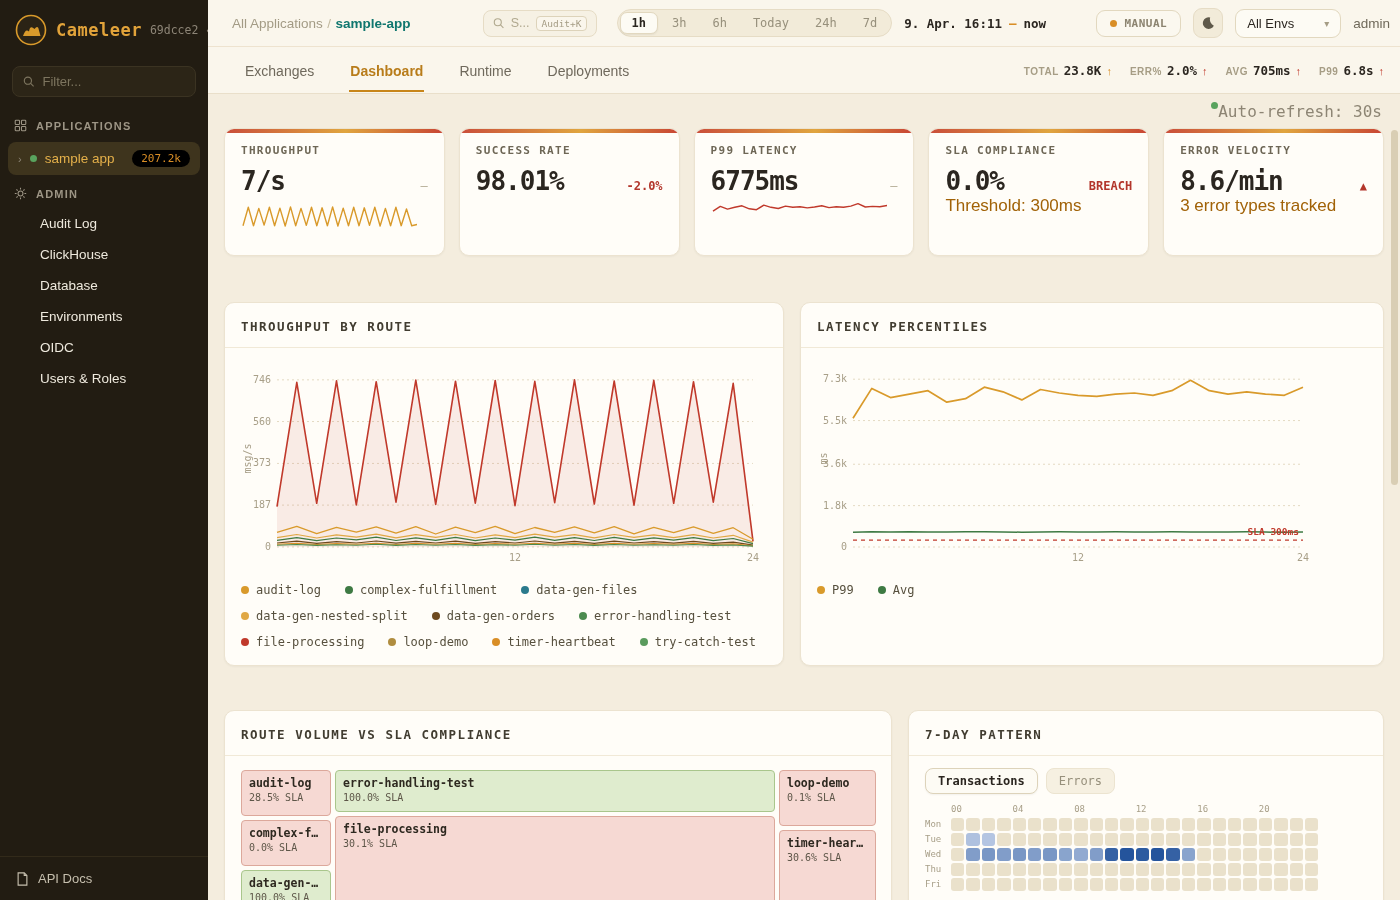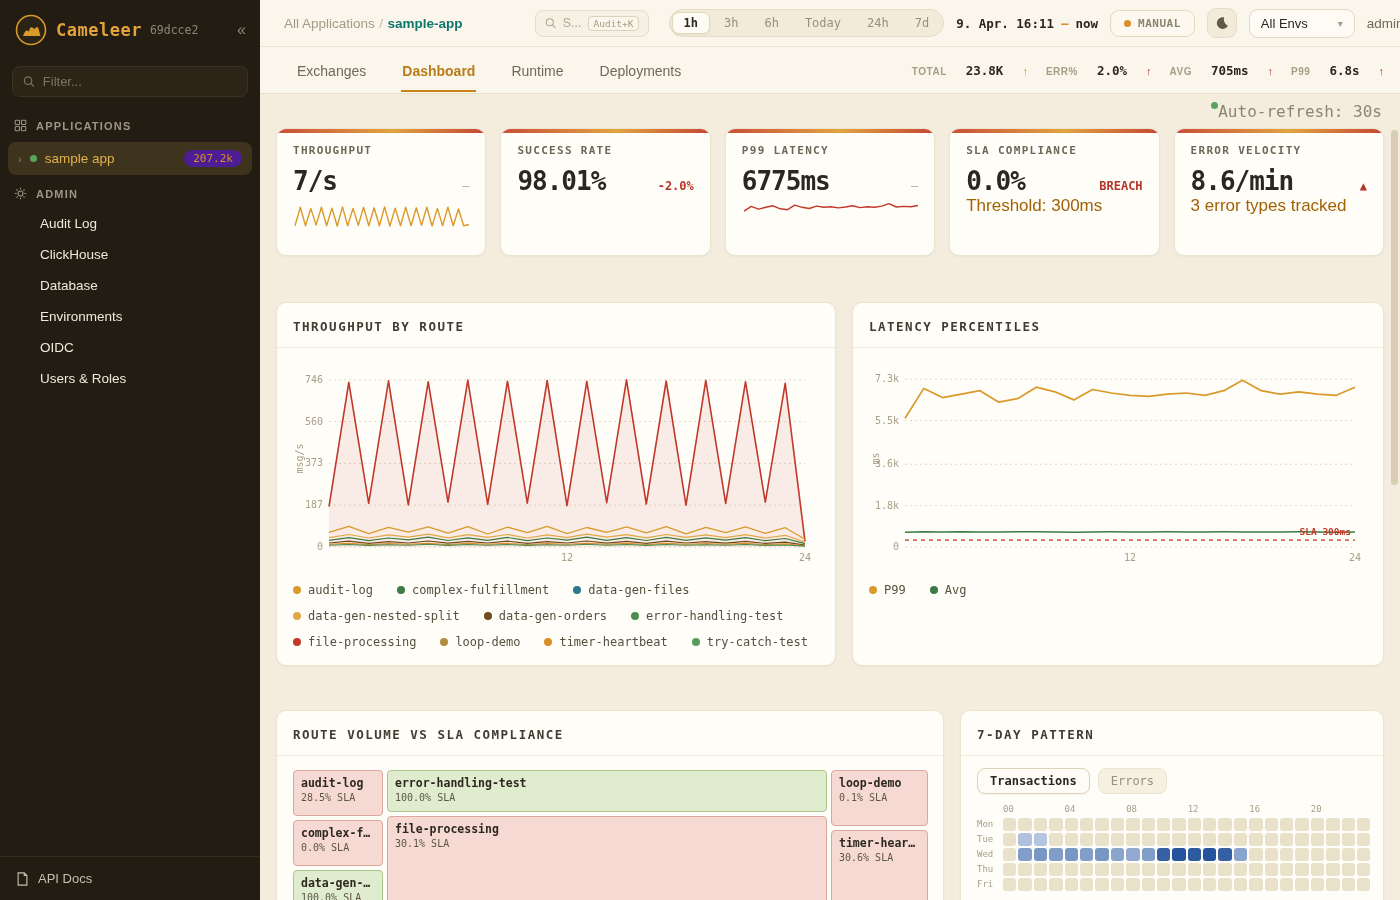--- a/index.html
+++ b/index.html
@@ -1,34 +1,34 @@
 <!DOCTYPE html>
 <html><head>
 <meta charset="utf-8">
 <style>
   *{box-sizing:border-box;margin:0;padding:0}
   html,body{width:1400px;height:900px;overflow:hidden}
   body{display:flex;background:#f4edde;font-family:"Liberation Sans",sans-serif;color:#2b2620}
 
   
-  .sidebar{width:260px;flex:none;background:#221c12;color:#d8d2c6;display:flex;flex-direction:column;height:100%}
+  .sidebar{width:208px;flex:none;background:#221c12;color:#d8d2c6;display:flex;flex-direction:column;height:100%}
   .sb-header{display:flex;align-items:center;gap:8px;padding:13px 14px 9px}
   .logo-badge{width:34px;height:34px;flex:none}
   .logo-text{font-family:"DejaVu Sans Mono",monospace;font-weight:bold;font-size:17px;color:#e2a33a;letter-spacing:.5px}
   .logo-ver{font-family:"DejaVu Sans Mono",monospace;font-size:11.5px;color:#8d8577}
   .collapse{margin-left:auto;color:#8d8577;font-size:16px;cursor:pointer}
   .filter-box{margin:10px 12px 12px;background:#2c2517;border:1px solid #3b3322;border-radius:8px;display:flex;align-items:center;gap:8px;padding:7px 10px;color:#7d755f}
   .filter-box input{background:none;border:none;outline:none;color:#d8d2c6;font-size:13px;width:100%}
   .filter-box input::placeholder{color:#7d755f}
   .sb-section{display:flex;align-items:center;gap:9px;padding:10px 14px 8px;color:#9d9585;font-size:11px;font-weight:bold;letter-spacing:1.2px}
   .app-item{margin:2px 8px;background:#3e341d;border-radius:8px;display:flex;align-items:center;gap:8px;padding:8px 10px;cursor:pointer}
   .chev{color:#8d8577;font-size:11px}
   .dot-green{width:7px;height:7px;border-radius:50%;background:#59a35e;display:inline-block;flex:none}
   .app-label{color:#e4b04a;font-size:13.5px}
-  .badge{margin-left:auto;background:#4c1d95;color:#d98e26;font-family:"DejaVu Sans Mono",monospace;font-size:11px;padding:2px 9px;border-radius:10px}
+  .badge{margin-left:auto;background:#000000;color:#d98e26;font-family:"DejaVu Sans Mono",monospace;font-size:11px;padding:2px 9px;border-radius:10px}
   .sb-item{padding:8px 16px 8px 40px;font-size:13.5px;color:#eee9dd;cursor:pointer}
   .sb-footer{margin-top:auto;display:flex;align-items:center;gap:9px;padding:14px 16px;border-top:1px solid #322a1a;color:#c6bfae;font-size:13px;cursor:pointer}
 
   
   .main{flex:1;display:flex;flex-direction:column;min-width:0;position:relative}
   .topbar{height:47px;flex:none;background:#faf6ec;border-bottom:1px solid #eee3cf;display:flex;align-items:center;padding:0 10px 0 24px;gap:12px;white-space:nowrap}
   .crumb-root{color:#a39b85;font-size:13.5px}
   .crumb-sep{color:#c2b99f;font-size:13.5px}
   .crumb-cur{color:#0f766e;font-weight:bold;font-size:13.5px}
   .searchbox{margin-left:60px;display:flex;align-items:center;gap:7px;border:1px solid #e6dcc5;background:#f6f1e4;border-radius:8px;padding:5px 9px;color:#b1a98f;font-size:12.5px;width:114px;cursor:pointer}
@@ -41,21 +41,21 @@
   .manualbtn{margin-left:auto;display:flex;align-items:center;gap:7px;border:1px solid #e2d8bf;background:#fbf8ef;border-radius:9px;padding:6px 13px;font-family:"DejaVu Sans Mono",monospace;font-size:11px;font-weight:bold;letter-spacing:.5px;color:#8c8470;cursor:pointer}
   .dot-amber{width:7px;height:7px;border-radius:50%;background:#d98e26;display:inline-block}
   .moonbtn{width:30px;height:30px;flex:none;border-radius:9px;background:#f2ebd9;border:1px solid #e6dcc5;display:flex;align-items:center;justify-content:center;color:#5f594a;cursor:pointer}
   .envselect{border:1px solid #e2d8bf;background:#fdfbf4;border-radius:9px;padding:6px 11px;font-size:13px;color:#2b2620;display:flex;align-items:center;gap:30px;cursor:pointer}
   .envselect .caret{color:#a59d85;font-size:10px}
   .username{color:#6f695a;font-size:13.5px}
   .tabsbar{height:47px;flex:none;background:#faf6ec;border-bottom:1px solid #e9dfca;display:flex;align-items:center;padding:0 16px 0 36px;gap:34px}
   .tab{font-size:14px;color:#6f695c;padding:14px 1px 11px;border-bottom:2px solid transparent;cursor:pointer}
   .tab.active{color:#b87c1a;border-bottom-color:#c8861a;font-weight:bold}
   .stats{margin-left:auto;display:flex;gap:18px;align-items:center}
-  .stat{display:flex;gap:19px;align-items:baseline}
+  .stat{display:flex;gap:5px;align-items:baseline}
   .stat .lb{font-size:10px;font-weight:bold;color:#a69d85;letter-spacing:.5px}
   .stat .vl{font-family:"DejaVu Sans Mono",monospace;font-size:12.5px;font-weight:bold;color:#2b2620}
   .stat .ar{font-size:11px;font-weight:bold}
   .ar.amber{color:#d98e26}.ar.red{color:#c0392b}
 
   
   .content{flex:1;padding:0 16px;overflow:hidden}
   .autorefresh{display:flex;justify-content:flex-end;align-items:flex-start;padding:8px 2px 7px;font-family:"DejaVu Sans Mono",monospace;font-size:16px;color:#8d8574}
   .kpi-row{display:grid;grid-template-columns:repeat(5,1fr);gap:14px}
   .kpi-card{position:relative;background:#fffdf8;border:1px solid #ece3d0;border-radius:10px;box-shadow:0 1px 2px rgba(60,50,30,.05);padding:15px 16px 8px;height:128px;overflow:hidden}

